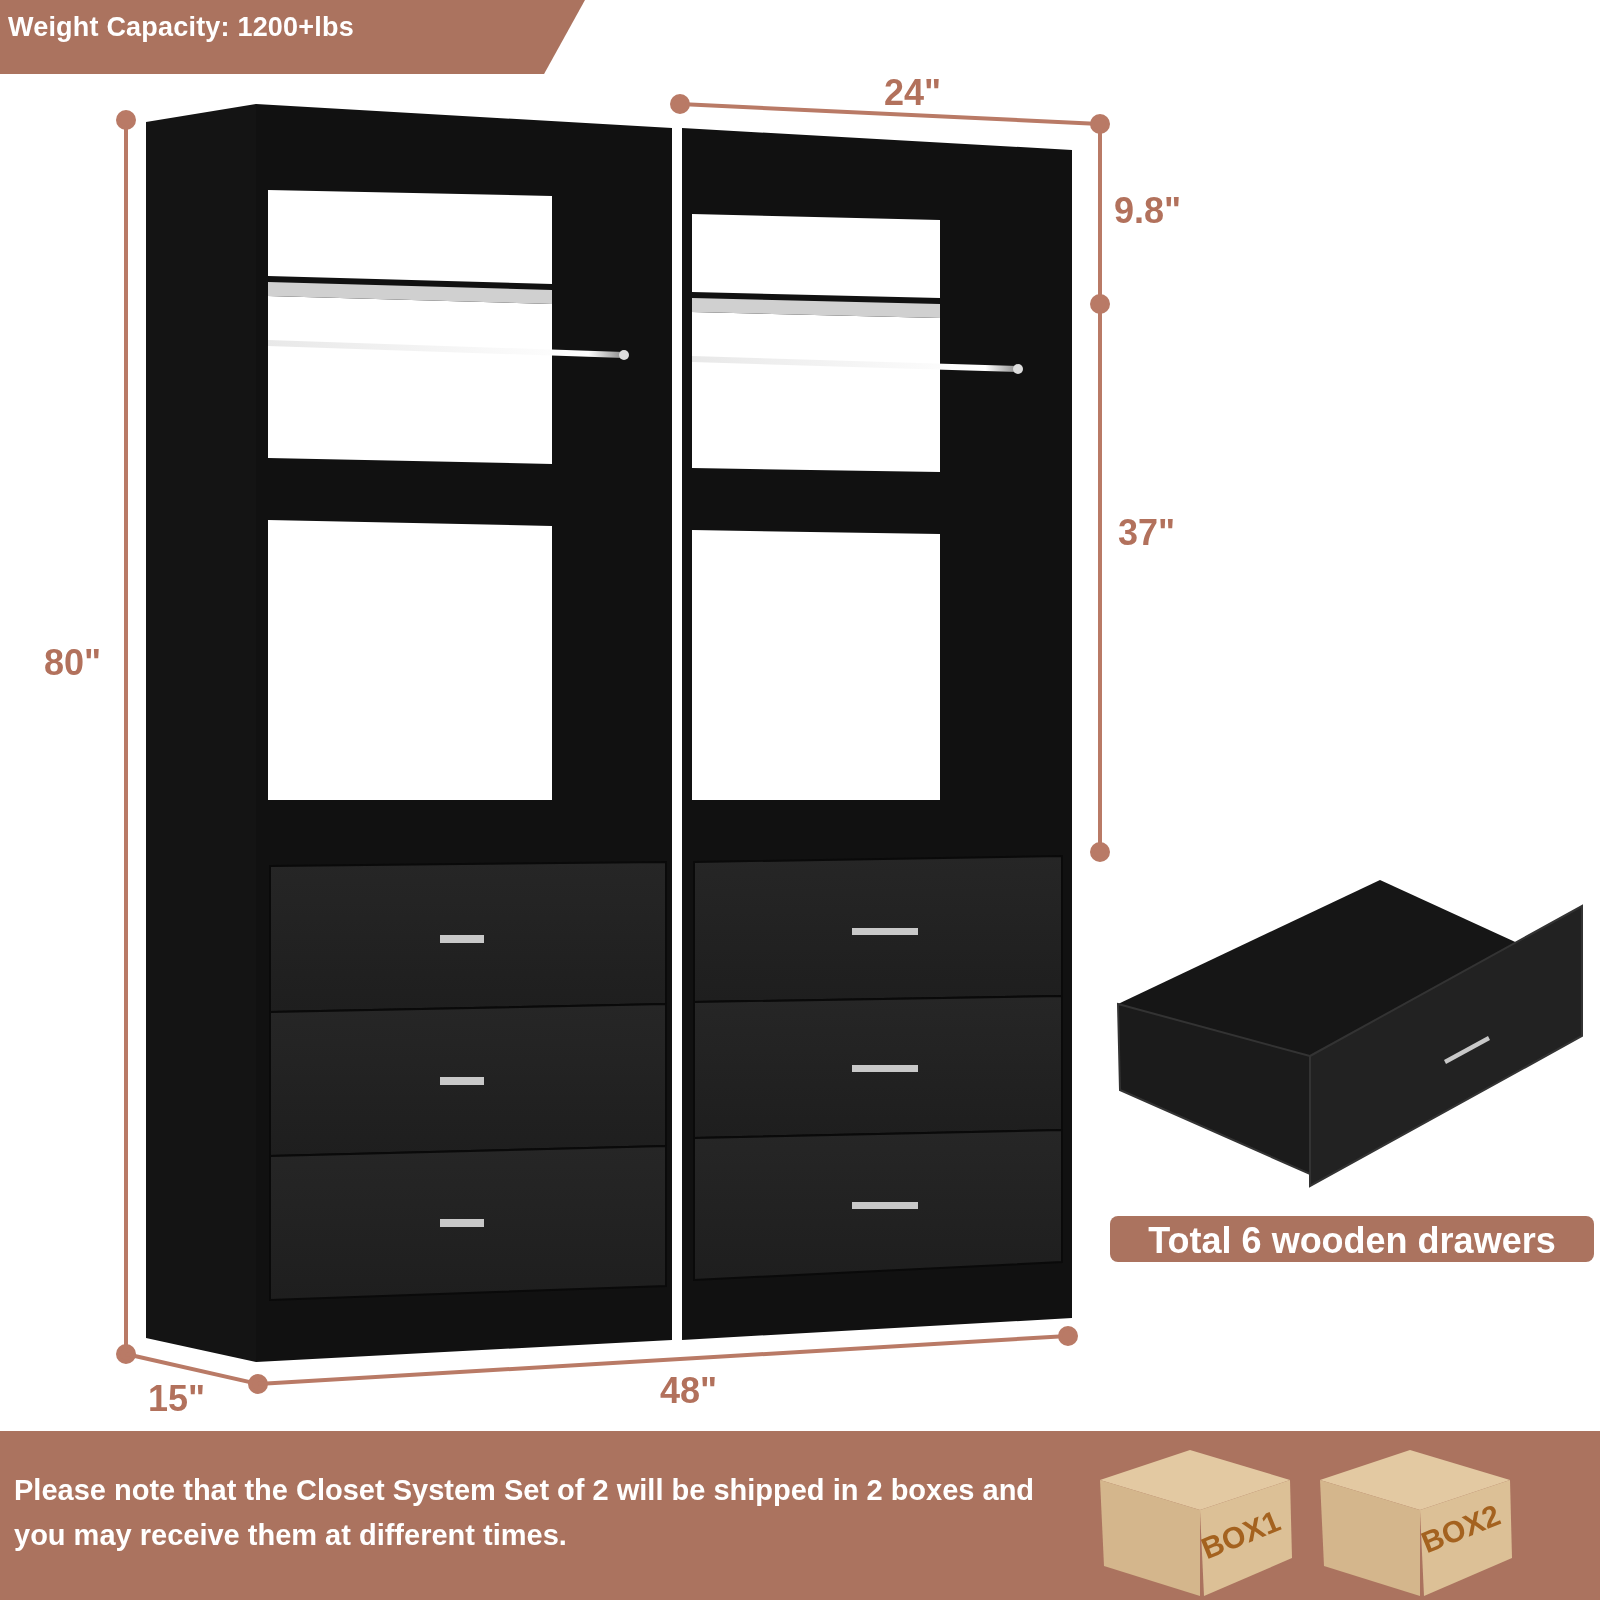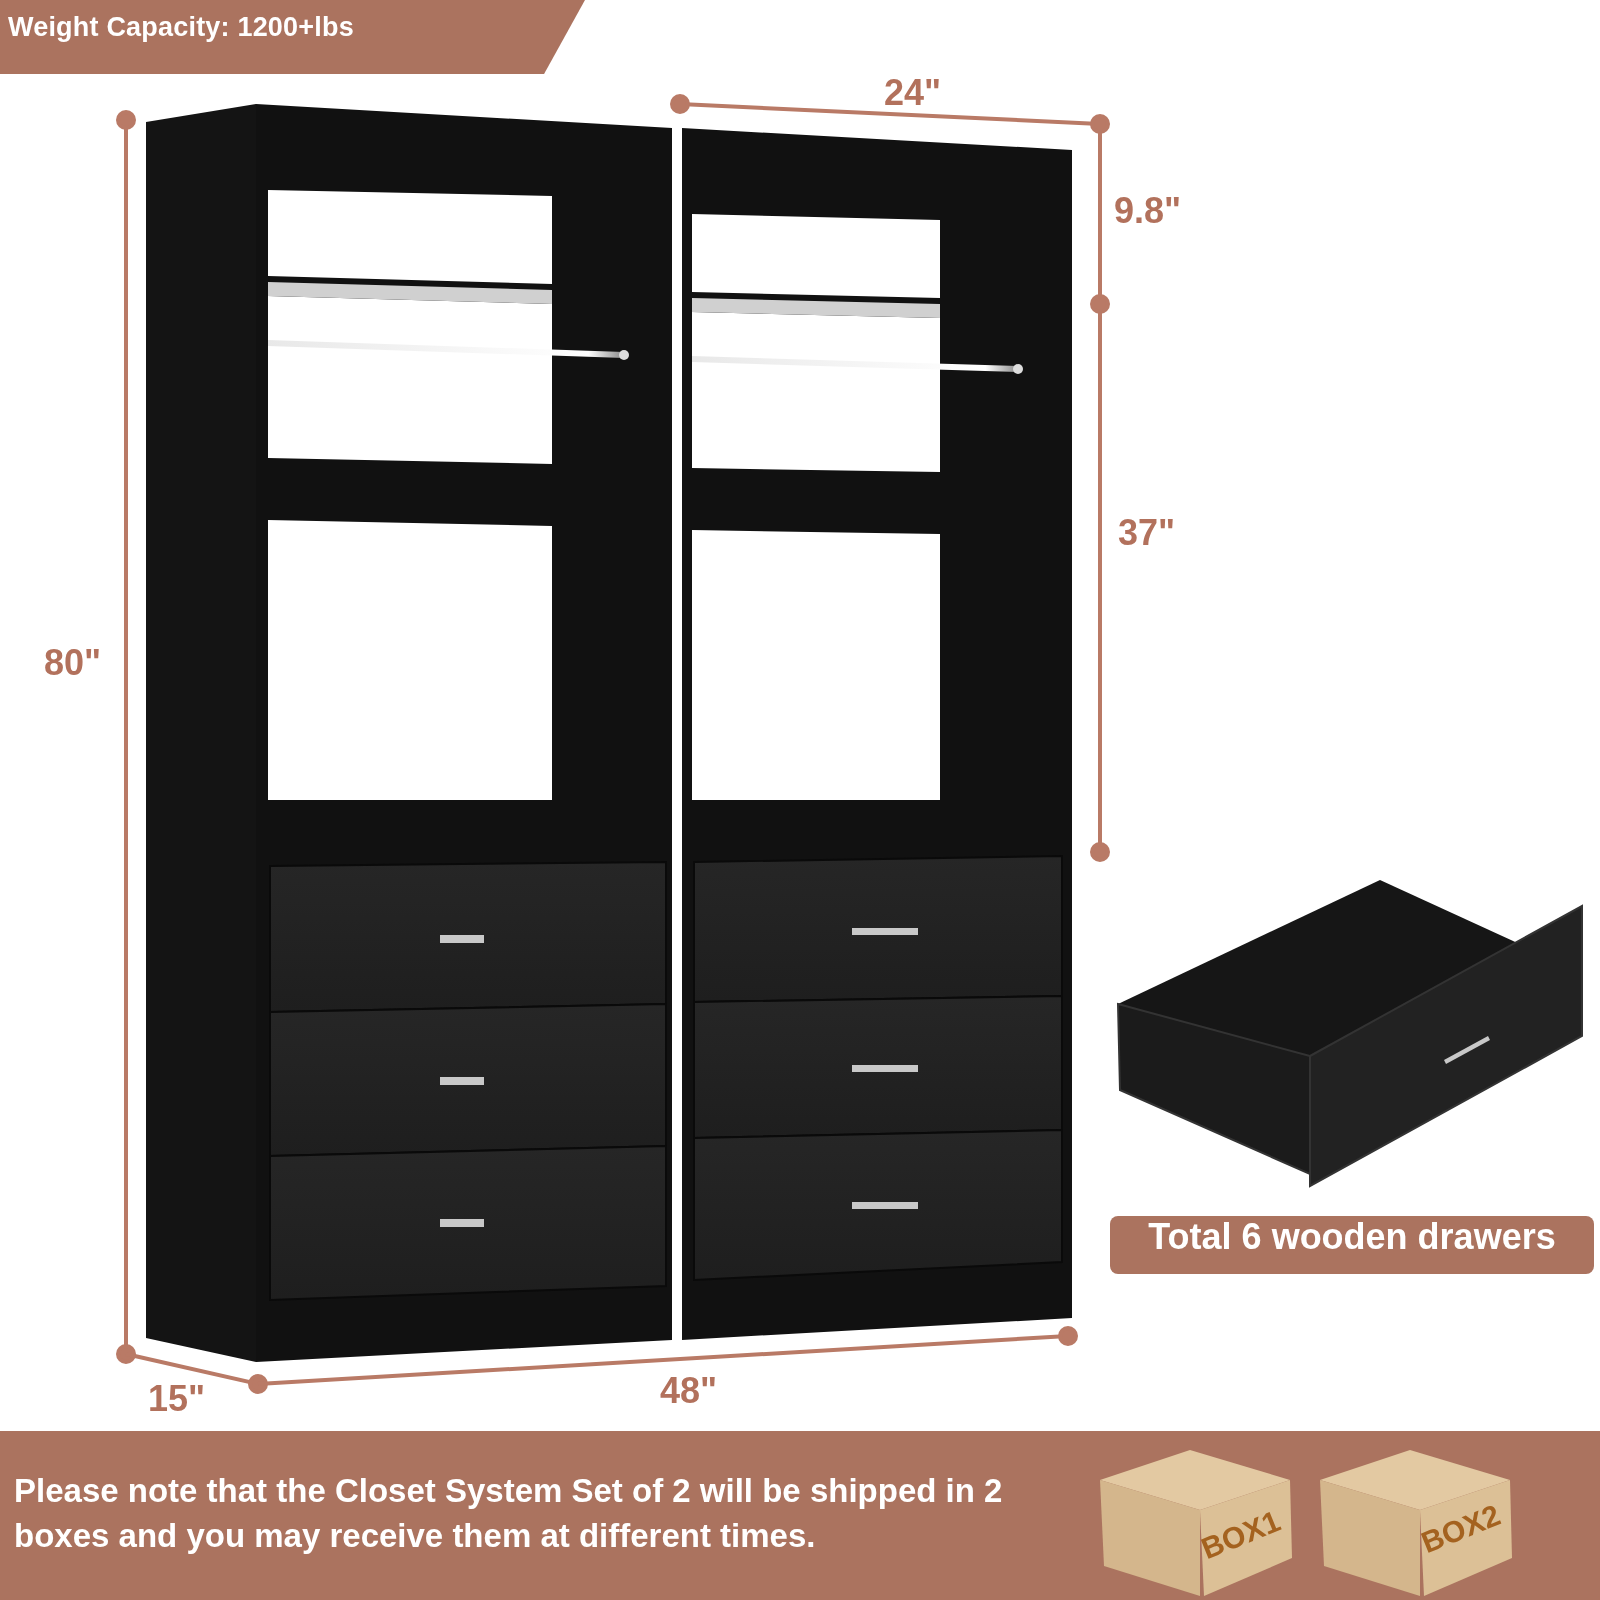--- a/index.html
+++ b/index.html
@@ -16,33 +16,33 @@
     }
     .banner-top-text {
       left: 8px; top: 12px; color: #fff; font-weight: 700; font-size: 27px;
       letter-spacing: 0.2px; white-space: nowrap;
     }
     .dim-label {
       color: #b2715c; font-weight: 700; font-size: 36px; white-space: nowrap;
     }
     .svg-layer { left: 0; top: 0; width: 1600px; height: 1600px; }
     .drawers-badge {
-      left: 1110px; top: 1216px; width: 484px; height: 58px;
+      left: 1110px; top: 1216px; width: 484px; height: 46px;
       background: #ab735f; border-radius: 8px;
-      display: flex; align-items: flex-start; justify-content: center;
+      display: flex; align-items: flex-end; justify-content: center;
     }
     .drawers-badge span {
       color: #fff; font-weight: 700; font-size: 36px; white-space: nowrap;
     }
     .footer {
       left: 0; top: 1431px; width: 1600px; height: 169px; background: #ab735f;
     }
     .footer-text {
       left: 14px; top: 1468px; width: 1060px; color: #fff; font-weight: 700;
-      font-size: 33px; line-height: 45px;
+      font-size: 29px; line-height: 45px;
     }
     .box-label {
       color: #a4621f; font-weight: 700; font-size: 30px; white-space: nowrap;
     }
   </style>
 </head>
 <body>
 
 <div class="abs banner-top"></div>
 <div class="abs banner-top-text">Weight Capacity: 1200+lbs</div>

